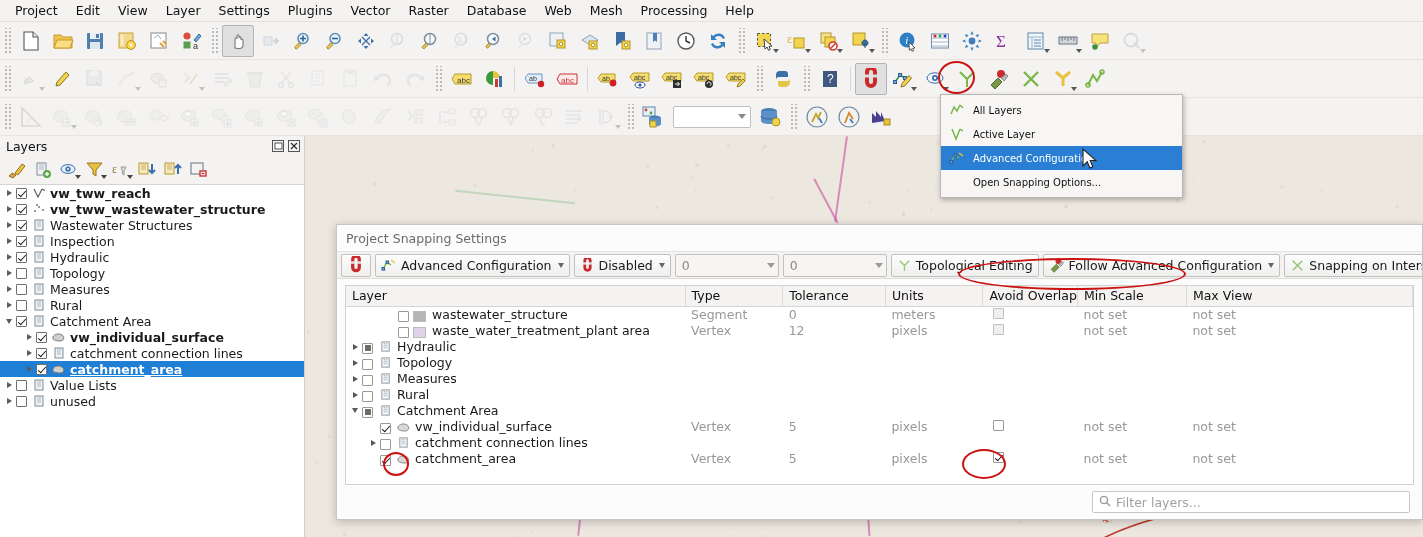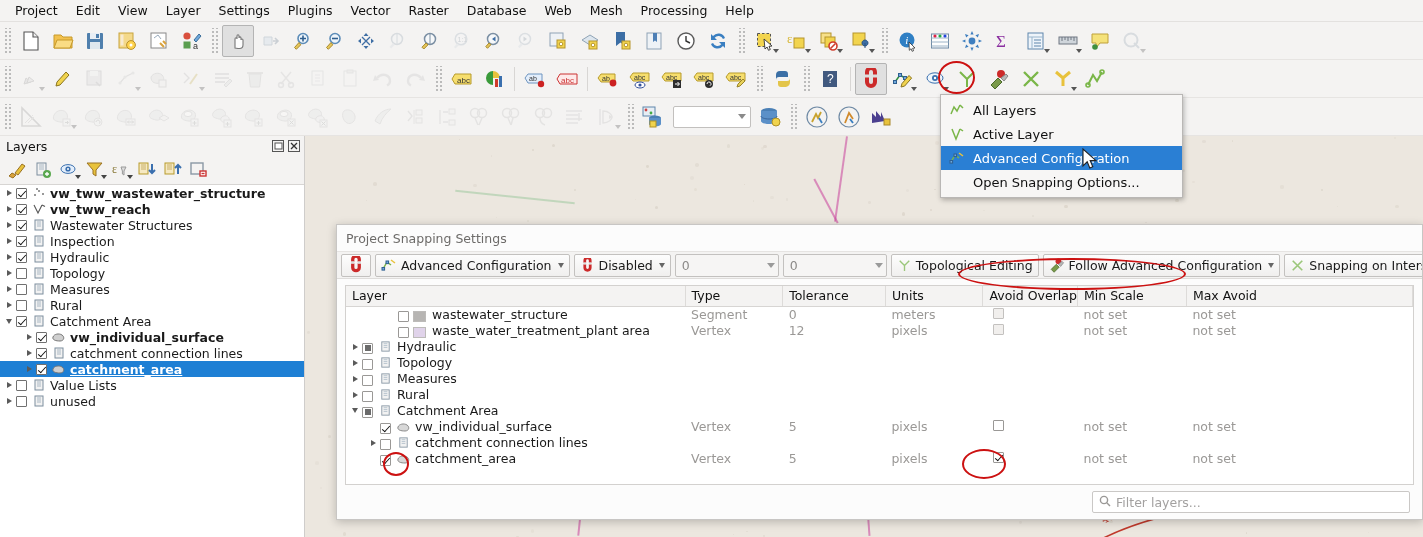--- a/index.html
+++ b/index.html
@@ -160,21 +160,21 @@
 
   
   #snap-menu {
     position: absolute; left: 940px; top: 94px; width: 243px;
     background: #f7f6f5; border: 1px solid #b9b7b5;
     box-shadow: 1px 2px 5px rgba(0,0,0,.28);
     padding: 3px 0; z-index: 40;
   }
   .mi {
     height: 24px; display: flex; align-items: center;
-    padding: 0 24px 0 6px; font-size: 13px; color: #111;
+    padding: 0 24px 0 6px; font-size: 10px; color: #111;
   }
   .mi.hl { background: #2a7fd4; color: #fff; }
   .mi .mi-ico {
     width: 20px; height: 18px; flex: none; margin-right: 6px;
     display: flex; align-items: center; justify-content: center;
   }
   .mi .mi-lbl { white-space: nowrap; }
 
   
   #cursor {
@@ -1027,40 +1027,40 @@
       </div>
     </div>
     <div class="layer-tree" id="layer-tree">
         <div class="lrow" style="padding-left: 2px;">
           <span class="expander">
             <i class="arrow-r"></i>
           </span>
           <span class="cbox on"></span>
           <span class="licon">
             <svg width="14" height="12" viewBox="0 0 14 12">
+              <path d="M2 2l4 8 4-8" stroke="#555" fill="none" stroke-width="1.1"></path>
+              <path d="M10 2l3 1.5" stroke="#555" stroke-width="1.1"></path>
+            </svg>
+          </span>
+          <span class="lname b">vw_tww_reach</span>
+        </div>
+        <div class="lrow" style="padding-left: 2px;">
+          <span class="expander">
+            <i class="arrow-r"></i>
+          </span>
+          <span class="cbox on"></span>
+          <span class="licon">
+            <svg width="14" height="12" viewBox="0 0 14 12">
               <circle cx="3" cy="8" r="1" fill="#777"></circle>
               <circle cx="7" cy="4" r="1" fill="#777"></circle>
               <circle cx="11" cy="7" r="1" fill="#777"></circle>
               <circle cx="5" cy="2" r="1" fill="#777"></circle>
             </svg>
           </span>
           <span class="lname b">vw_tww_wastewater_structure</span>
-        </div>
-        <div class="lrow" style="padding-left: 2px;">
-          <span class="expander">
-            <i class="arrow-r"></i>
-          </span>
-          <span class="cbox on"></span>
-          <span class="licon">
-            <svg width="14" height="12" viewBox="0 0 14 12">
-              <path d="M2 2l4 8 4-8" stroke="#555" fill="none" stroke-width="1.1"></path>
-              <path d="M10 2l3 1.5" stroke="#555" stroke-width="1.1"></path>
-            </svg>
-          </span>
-          <span class="lname b">vw_tww_reach</span>
         </div>
         <div class="lrow" style="padding-left: 2px;">
           <span class="expander">
             <i class="arrow-r"></i>
           </span>
           <span class="cbox on"></span>
           <span class="licon">
             <svg width="14" height="14" viewBox="0 0 14 14">
               <rect x="3" y="2" width="8" height="10" fill="#f2f2f2" stroke="#7d8e9e"></rect>
               <path d="M5 4h4M5 6h4M5 8h4" stroke="#aab8c4"></path>
@@ -1609,21 +1609,21 @@
             <col style="width:220px">
         </colgroup>
         <thead>
             <tr id="tbl-head">
               <th>Layer</th>
               <th>Type</th>
               <th>Tolerance</th>
               <th>Units</th>
               <th>Avoid Overlap</th>
               <th>Min Scale</th>
-              <th>Max Avoid</th>
+              <th>Max View</th>
             </tr>
           </thead>
         <tbody id="tbl-body">
             <tr>
               <td class="c-layer">
                 <div class="trow-inner" style="padding-left: 38px;">
                   <span class="expander"></span>
                   <span class="tbl-cb" style="margin-right: 4px;"></span>
                   <span class="swatch" style="background: rgb(183, 181, 179); margin-right: 6px;"></span>
                   <span>wastewater_structure</span>

